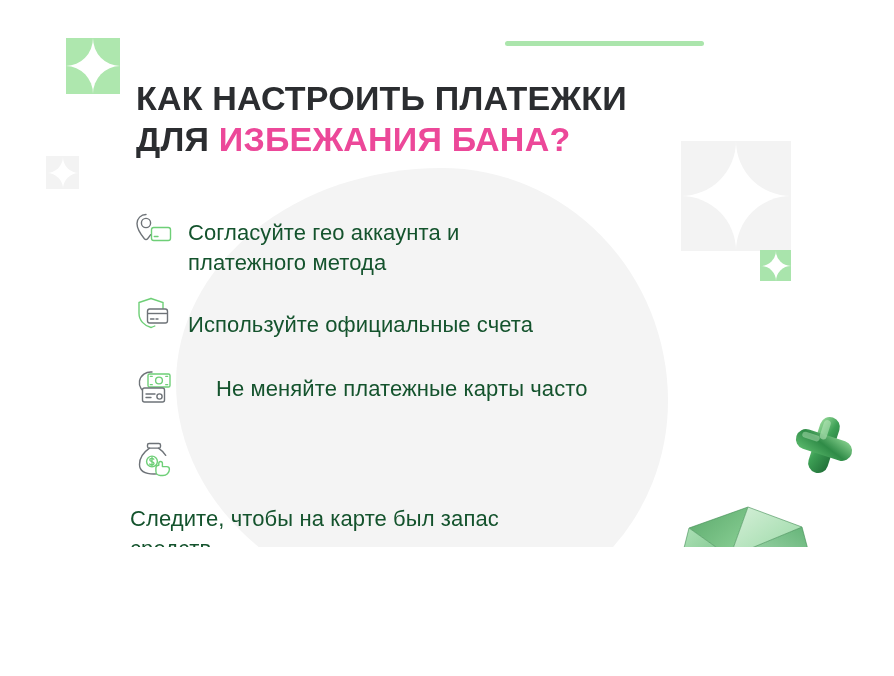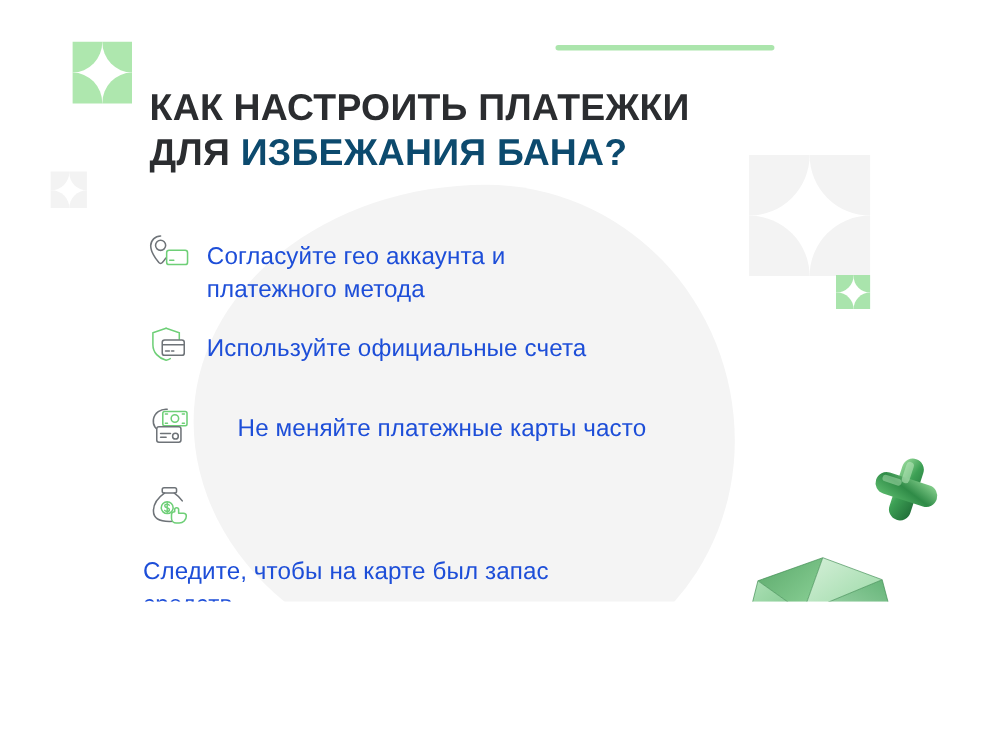--- a/index.html
+++ b/index.html
@@ -68,21 +68,21 @@
     top: 78px;
     z-index: 3;
     font-size: 34px;
     line-height: 41px;
     font-weight: 700;
     letter-spacing: 0.2px;
     color: #2b2d30;
     text-transform: uppercase;
     font-stretch: condensed;
   }
-  .heading .accent { color: #0c4a6e; }
+  .heading .accent { color: #ec4899; }
 
   
   .list {
     position: absolute;
     left: 130px;
     top: 206px;
     width: 600px;
     z-index: 3;
   }
   .list-item {
@@ -95,27 +95,27 @@
     width: 58px;
     height: 58px;
     display: flex;
     align-items: center;
     justify-content: center;
   }
   .list-item .txt {
     flex: 1;
     font-size: 22px;
     line-height: 30px;
-    color: #1d4ed8;
+    color: #14532d;
     padding-top: 12px;
     white-space: pre-line;
     letter-spacing: 0.1px;
   }
   .li-1 { margin-bottom: 12px; }
-  .li-2 { margin-bottom: 14px; }
+  .li-2 { margin-bottom: 14px; align-items: center; }
   .li-3 { margin-bottom: 14px; gap: 28px; }
   .li-4 { margin-bottom: 12px; flex-direction: column; }
 
   
   .gem   { position: absolute; left: 650px; top: 455px; width: 210px; height: 210px; z-index: 2; }
   .cross3d { position: absolute; left: 787px; top: 408px; width: 74px; height: 74px; z-index: 2; }
 </style>
 </head>
 <body>
 

